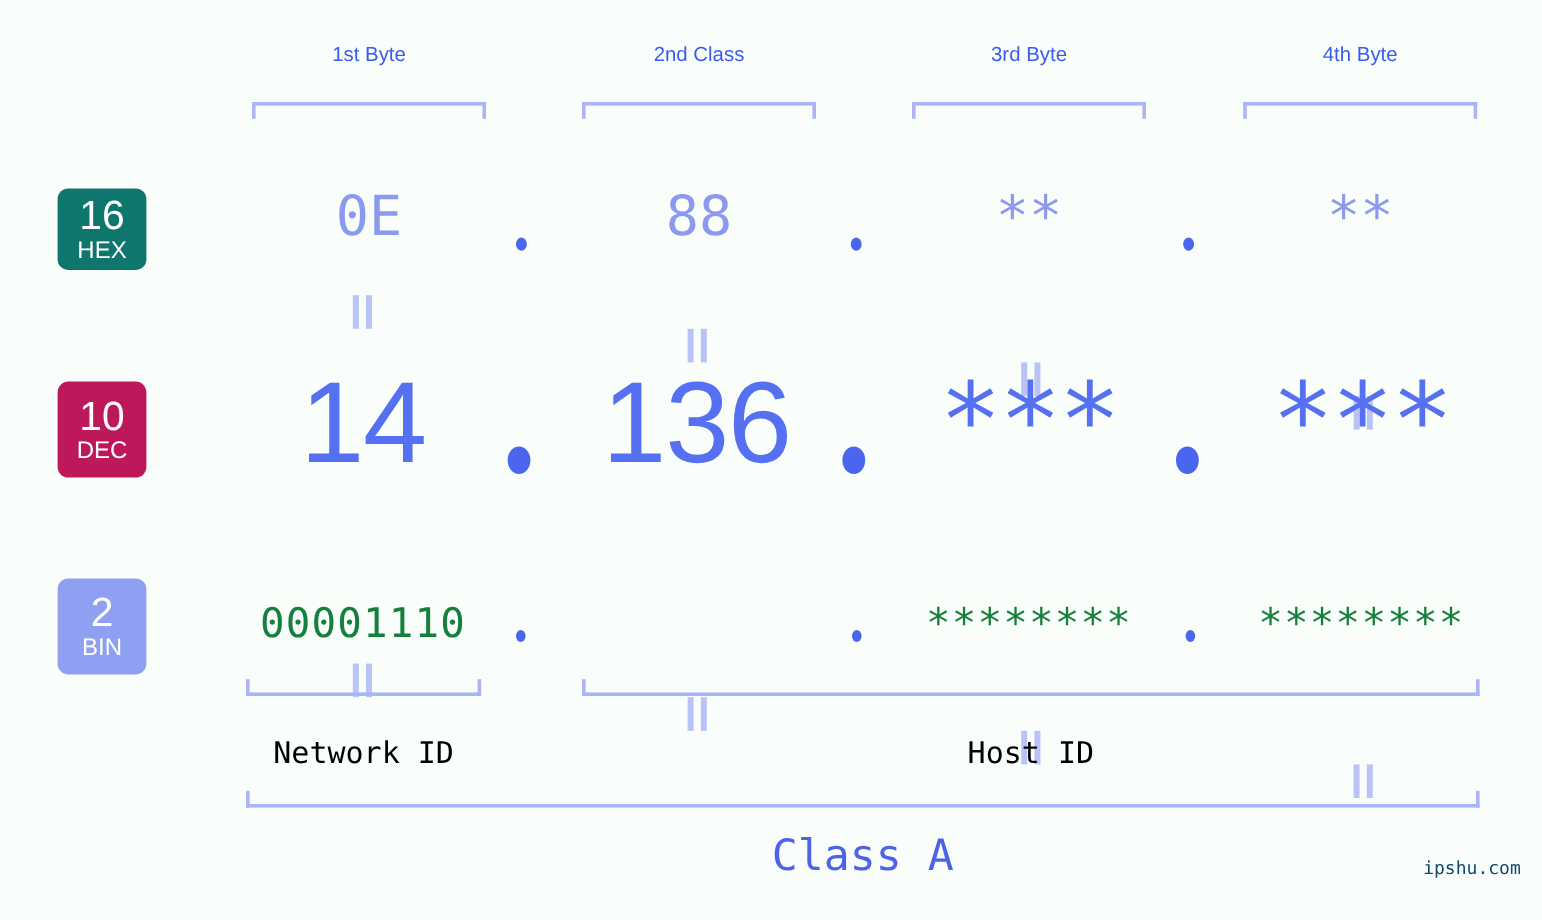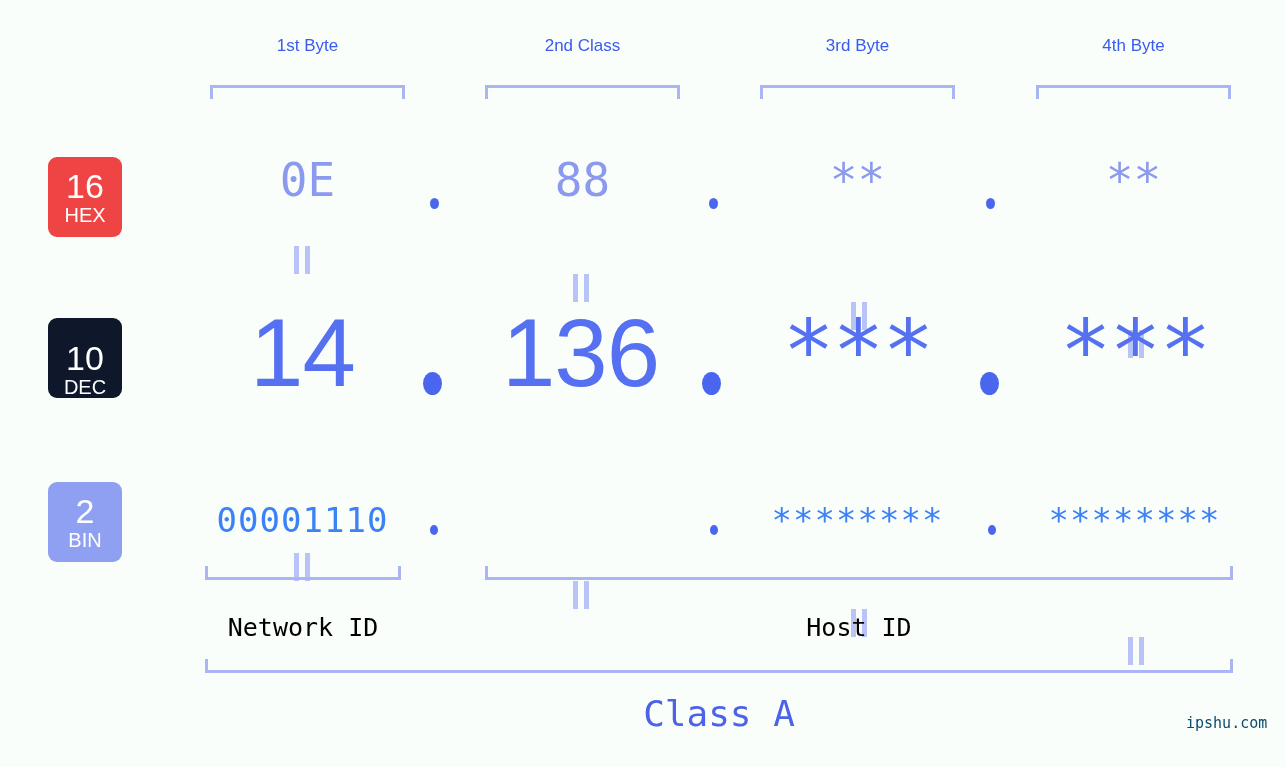--- a/index.html
+++ b/index.html
@@ -57,22 +57,22 @@
     font-size:34px;
     line-height:34px;
     font-weight:400;
   }
   .badge .abbr{
     font-size:20px;
     line-height:22px;
     font-weight:400;
     margin-top:1px;
   }
-  .badge-hex{background:#ef4444;height:80px;}
-  .badge-dec{background:#0f172a;height:80px;justify-content:flex-end;}
+  .badge-hex{background:#0f766e;height:68px;}
+  .badge-dec{background:#be185d;height:80px;}
   .badge-bin{background:#8FA0F2;height:80px;}
 
   .hex-val{
     font-family:"DejaVu Sans Mono", monospace;
     font-size:46px;
     line-height:46px;
     color:#8B9AEE;
     text-align:center;
     white-space:nowrap;
   }
@@ -87,21 +87,21 @@
   }
   .dec-val.stars{
     font-family:"DejaVu Sans Mono", monospace;
     font-size:86px;
     letter-spacing:-2px;
   }
   .bin-val{
     font-family:"DejaVu Sans Mono", monospace;
     font-size:34px;
     line-height:34px;
-    color:#3b82f6;
+    color:#15803d;
     text-align:center;
     white-space:nowrap;
     letter-spacing:1px;
   }
 
   
   .dot{
     border-radius:50%;
     background:#4A66EE;
   }

